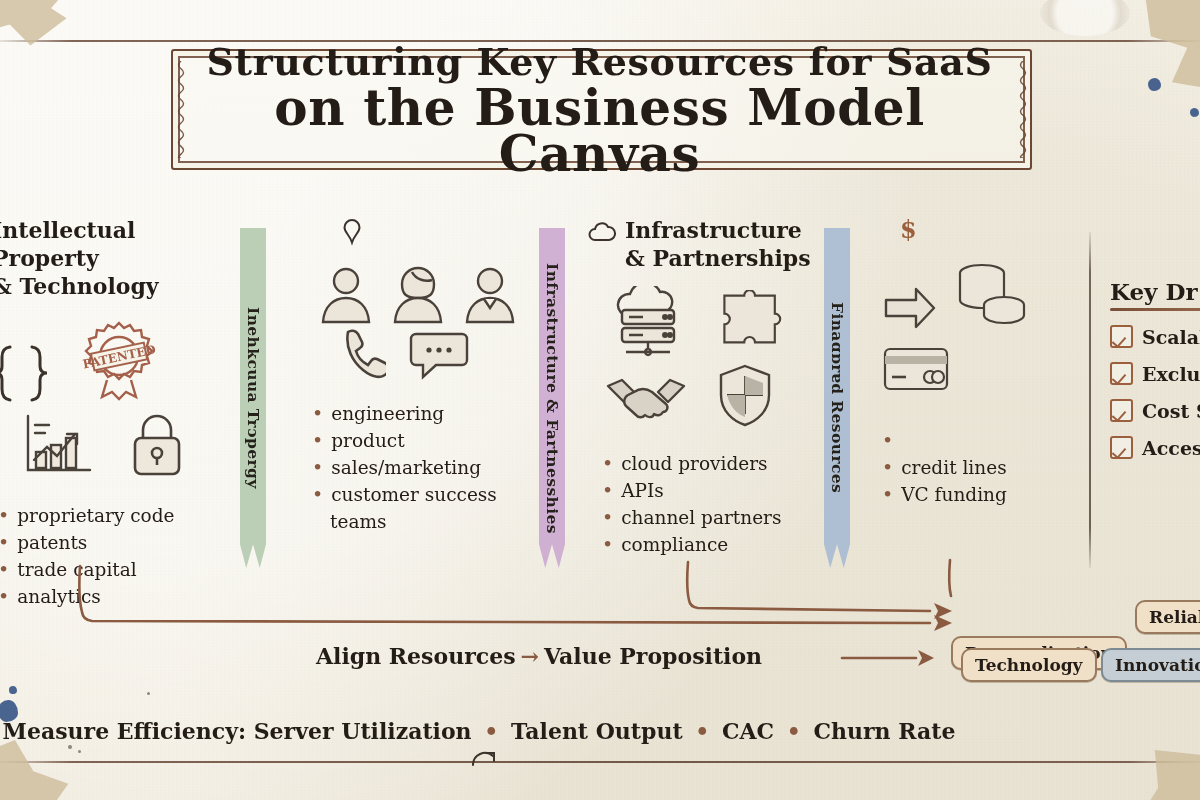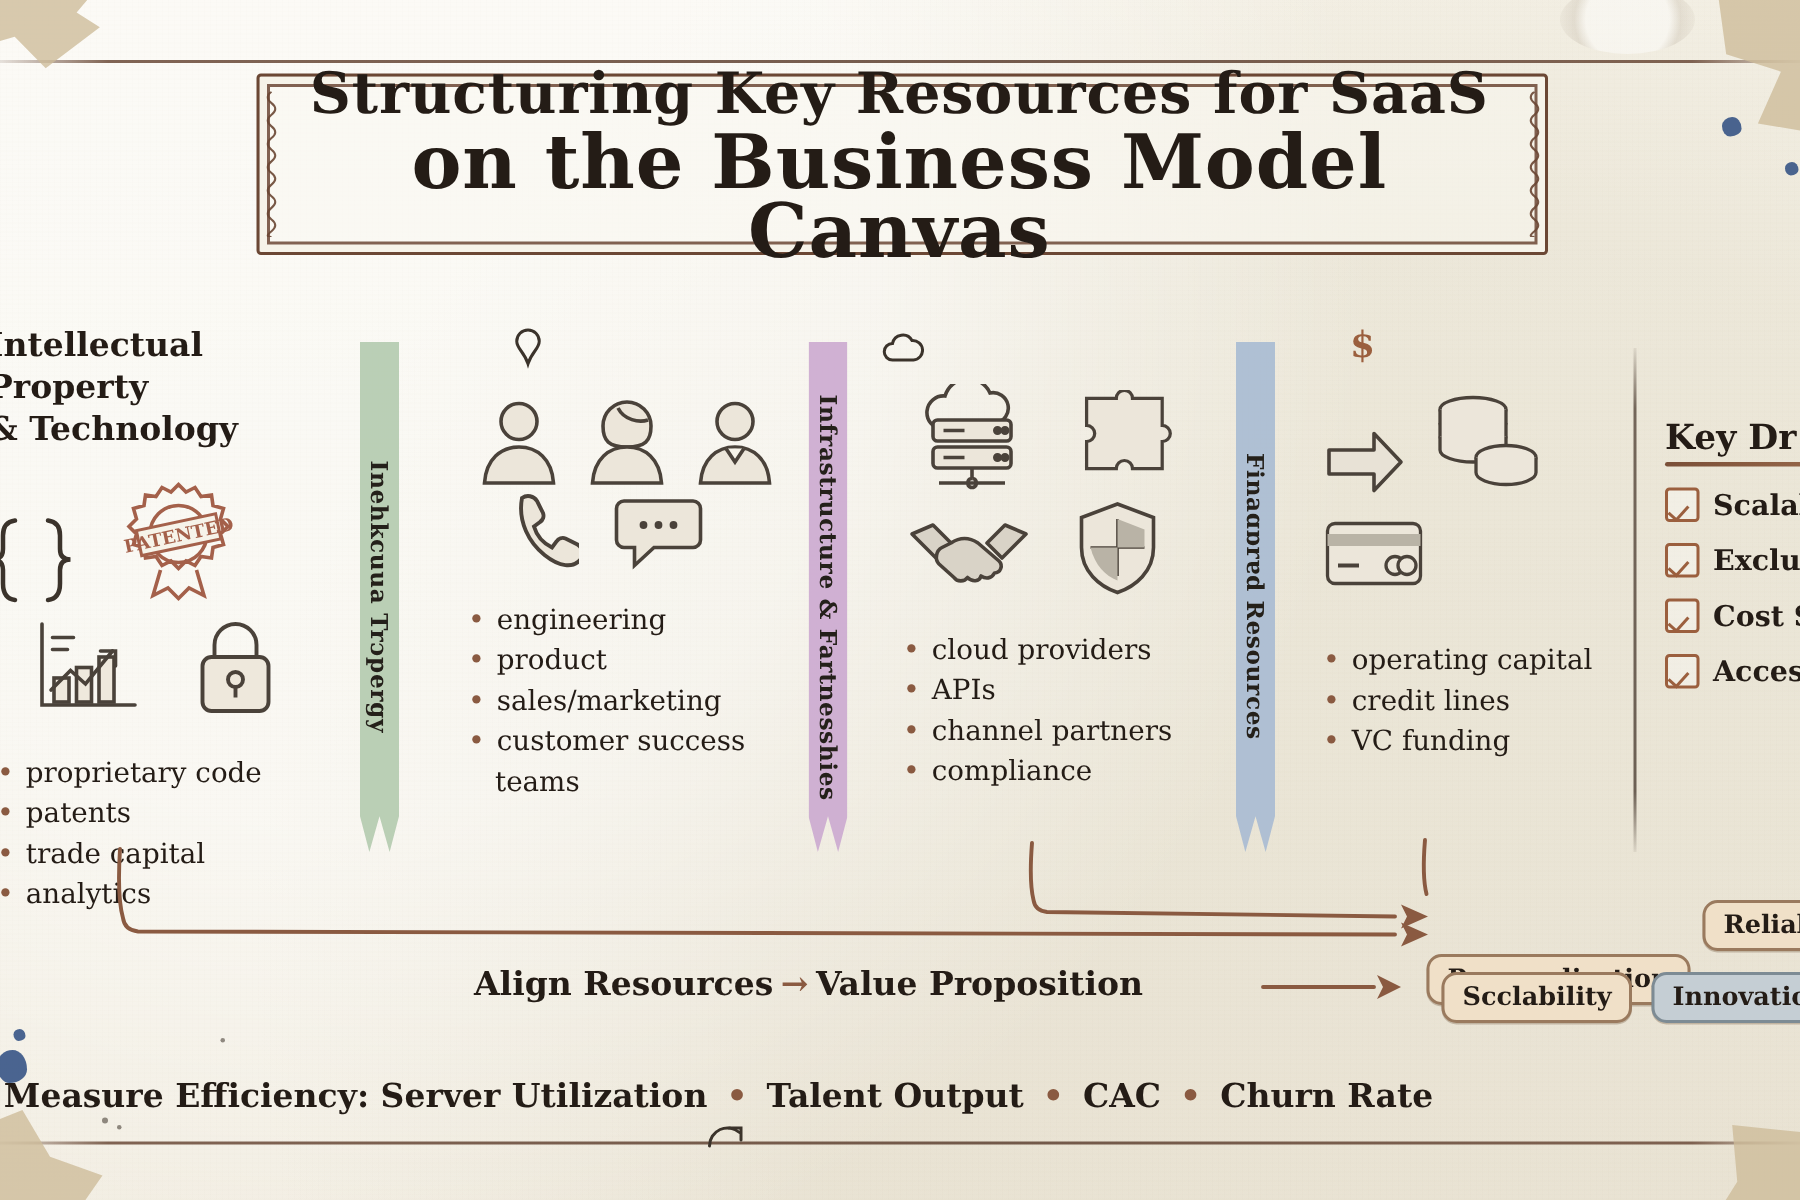--- a/index.html
+++ b/index.html
@@ -314,20 +314,22 @@
   <div class="tabtxt">Infrastructure &amp; Fartnesshies</div>
 </div>
 
 <div class="col" style="left:588px;width:230px;">
   <div class="head">
     <span class="ico" style="margin-top:6px;">
       <svg width="28" height="20" viewBox="0 0 28 20">
           <path d="M7 18 a5.5 5.5 0 0 1 0 -11 a7 7 0 0 1 13 -2 a5 5 0 0 1 1 13z" fill="none" stroke="#3b332b" stroke-width="2"></path>
         </svg>
     </span>
+    <div class="htxt">Infrastructure
+&amp; Partnerships</div>
   </div>
   <div class="icons" style="gap:26px;margin-top:14px;padding-left:20px;">
     <span class="ico">
       <svg width="82" height="72" viewBox="0 0 82 72">
           <g fill="none" stroke="#4a423a" stroke-width="2.4">
         <path d="M20 30 a11 11 0 0 1 2 -22 a16 16 0 0 1 30 -2 a10 10 0 0 1 4 20"></path>
         <rect x="14" y="24" width="52" height="14" rx="3" fill="#ece6da"></rect>
         <rect x="14" y="42" width="52" height="14" rx="3" fill="#ece6da"></rect>
         <path d="M21 31 h14 M21 49 h14"></path>
         <circle cx="57" cy="31" r="1.8" fill="#4a423a"></circle>
@@ -422,21 +424,20 @@
         <path d="M10 32 h14" stroke-width="2.6"></path>
         <circle cx="48" cy="32" r="6"></circle>
             <circle cx="56" cy="32" r="6"></circle>
       </g>
         </svg>
     </span>
   </div>
   <div class="bullets" style="margin-top:34px;">
     <div class="b">
         <span class="dot">•</span>
-        <span>operating capital</span>
       </div>
     <div class="b">
         <span class="dot">•</span>
         <span>credit lines</span>
       </div>
     <div class="b">
         <span class="dot">•</span>
         <span>VC funding</span>
       </div>
   </div>
@@ -477,21 +478,21 @@
     <path d="M918 650 l16 8 -16 8 4 -8z"></path>
   </g>
 </svg>
 
 <div id="align">
   <span>Align Resources</span><span class="arw">→</span><span>Value Proposition</span>
 </div>
 
 <div class="pill tan" style="left:951px;top:636px;"><span>Personalization</span></div>
 <div class="pill tan" style="left:1135px;top:600px;"><span>Reliab</span></div>
-<div class="pill tan" style="left:961px;top:648px;"><span>Scclability</span></div>
+<div class="pill tan" style="left:961px;top:648px;"><span>Technology</span></div>
 <div class="pill slate" style="left:1101px;top:648px;"><span>Innovatio</span></div>
 
 <div id="footer">
   <span>Measure Efficiency:</span>
   <span>Server Utilization</span>
   <span class="sep">•</span>
   <span>Talent Output</span>
   <span class="sep">•</span>
   <span>CAC</span>
   <span class="sep">•</span>

